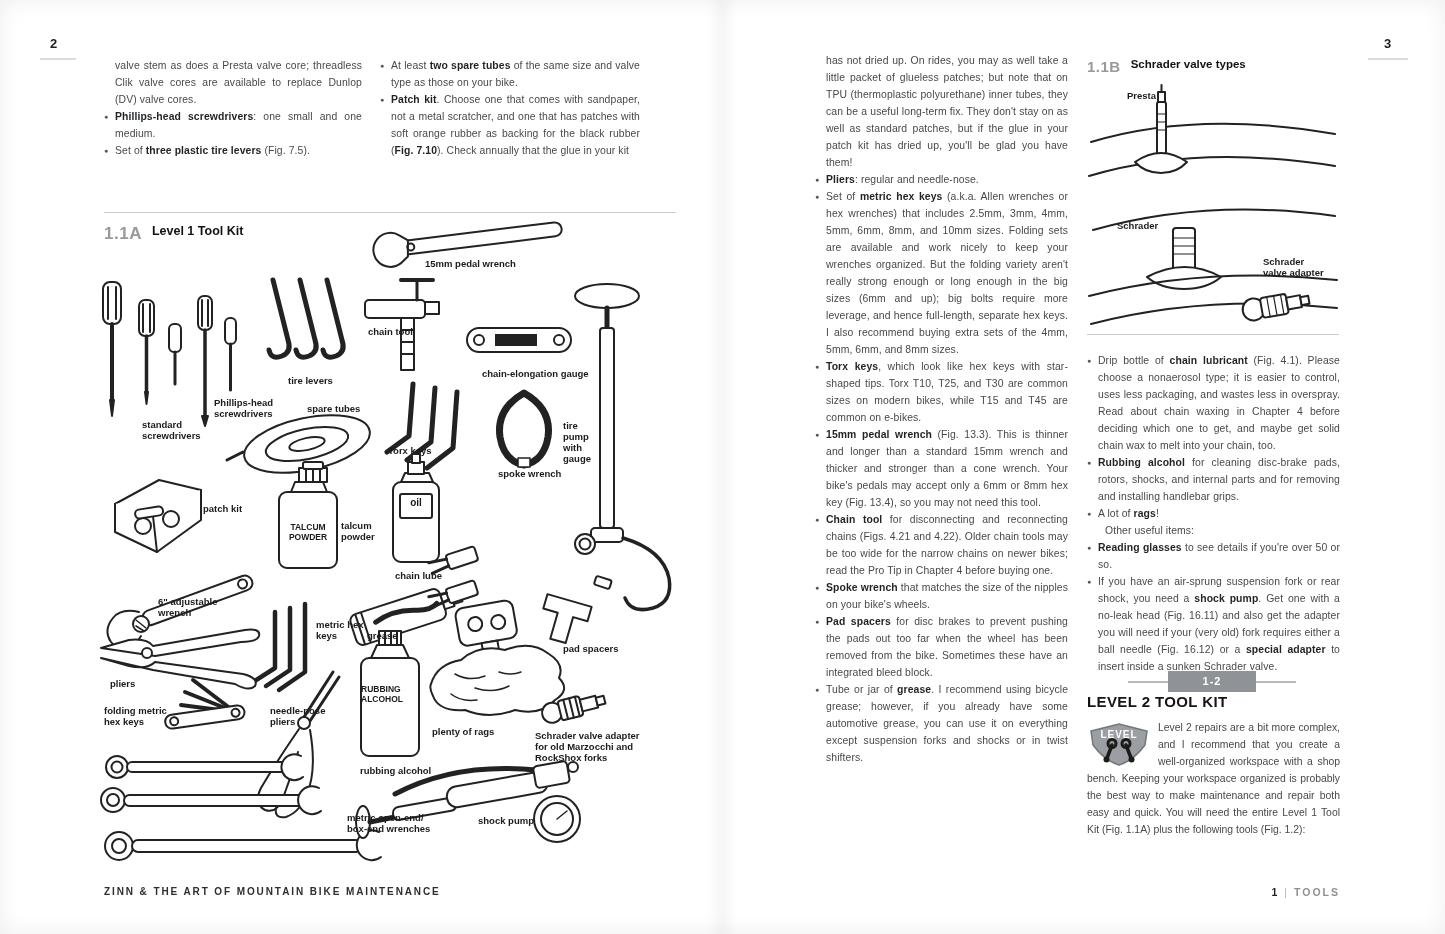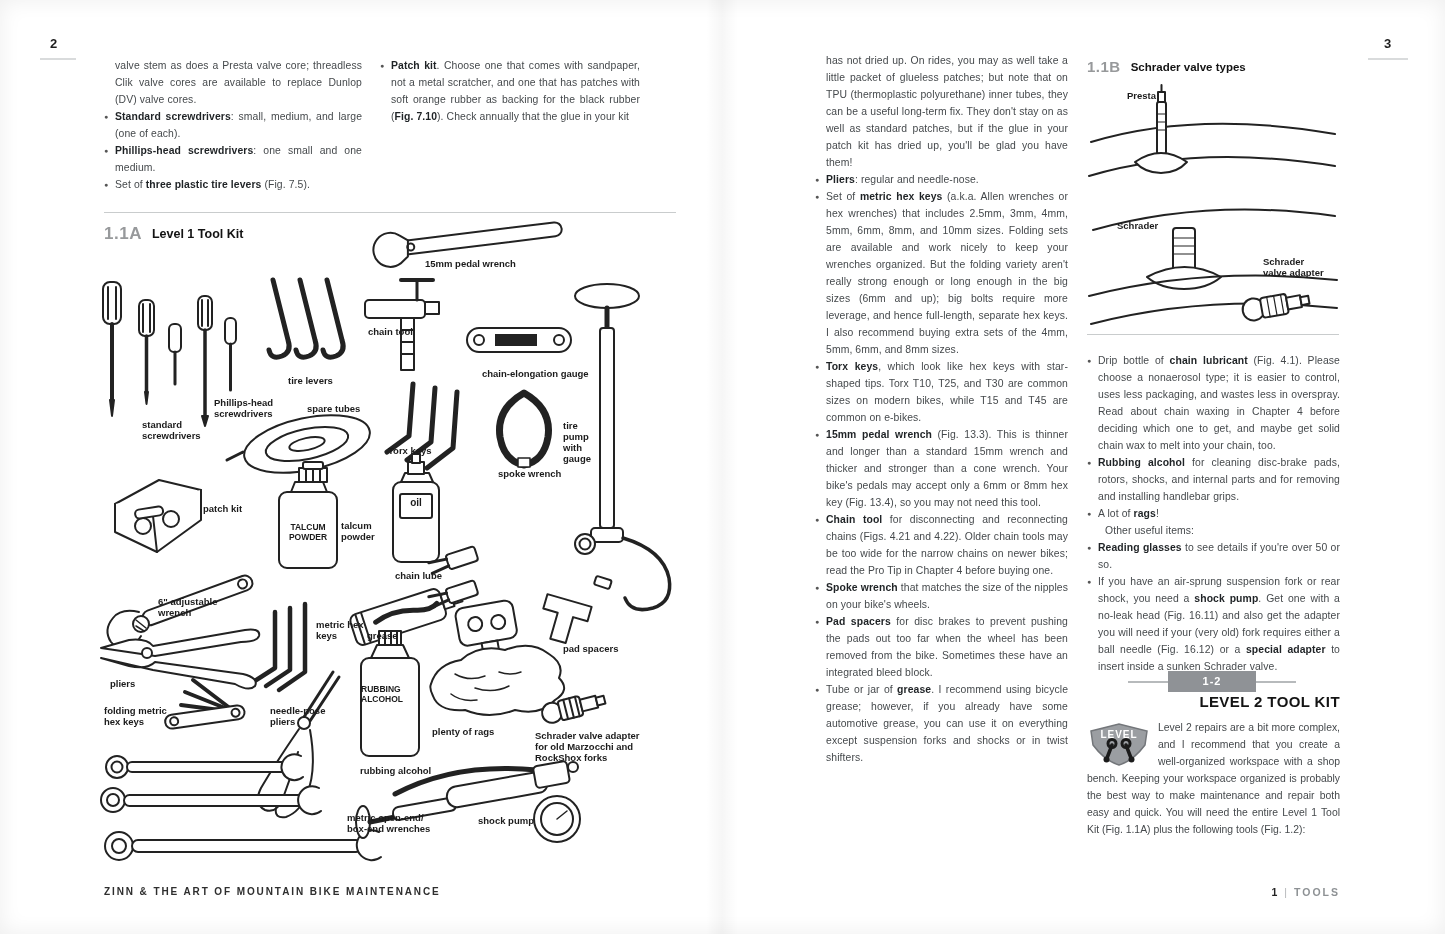--- a/index.html
+++ b/index.html
@@ -10,71 +10,71 @@
     background:linear-gradient(90deg,rgba(0,0,0,0),rgba(0,0,0,.035) 50%,rgba(0,0,0,0))}
   .pagenum{position:absolute;font-weight:bold;font-size:13px;color:#1e1e1e}
   .pagenum-rule{position:absolute;height:2px;background:#d9dbdc}
   .col{position:absolute;font-size:10.4px;line-height:17px;text-align:justify;color:#45494c;letter-spacing:.1px}
   .col b{color:#1f2326}
   .cont{padding-left:11px}
   .bullet{display:flex}
   .dot{flex:0 0 11px;font-size:7px;line-height:17px;color:#555}
   .btext{flex:1;text-align:justify}
   .rule{position:absolute;height:1px;background:#c9cccd}
-  .fig-head{position:absolute;display:flex;align-items:center}
+  .fig-head{position:absolute;display:flex;align-items:flex-start}
   .figid{color:#97999b;font-weight:bold;font-size:17px;letter-spacing:.5px}
   .figtitle{font-weight:bold;color:#131313;font-size:12.5px;margin-left:10px}
   .figwrap{position:absolute}
   .figwrap svg{position:absolute;inset:0;overflow:visible}
   .tool-label{position:absolute;font-size:9.5px;font-weight:bold;color:#1b1b1b;line-height:11px;white-space:pre-line}
   .bottle-text{position:absolute;font-size:8.5px;font-weight:bold;color:#1b1b1b;line-height:10px;white-space:pre-line;text-align:center}
   .oil{font-size:10px}
   .footer-left{position:absolute;left:104px;top:886px;font-weight:bold;font-size:10px;letter-spacing:1.9px;color:#2e2e2e}
   .footer-right{position:absolute;left:1160px;top:886px;width:180px;text-align:right;font-size:10.5px}
   .footer-right .chnum{font-weight:bold;color:#222}
   .footer-right .chsep{color:#b2b5b7;margin:0 7px}
   .footer-right .chtitle{color:#8d9194;font-weight:bold;letter-spacing:2px}
   .l2-line{position:absolute;left:1128px;top:681px;width:168px;height:2px;background:#b7babc}
   .l2-badge{position:absolute;left:1168px;top:671px;width:88px;height:21px;background:#8f9296;color:#fff;
     font-weight:bold;font-size:11px;line-height:21px;text-align:center;letter-spacing:1px}
-  .l2-heading{position:absolute;left:1087px;top:693px;width:253px;text-align:right;font-weight:bold;
+  .l2-heading{position:absolute;left:1087px;top:693px;width:253px;text-align:left;font-weight:bold;
     font-size:15px;letter-spacing:.4px;color:#141414}
   .l2-body{position:absolute;left:1087px;top:719px;width:253px;font-size:10.4px;line-height:17px;
     text-align:justify;color:#45494c}
   .l2-icon{float:left;width:64px;height:44px;margin:2px 7px 2px 0}
 </style>
 </head>
 <body>
 
 <div class="edge"></div>
 <div class="gutter"></div>
 
 <div class="pagenum" style="left:50px;top:36px">2</div>
 <div class="pagenum-rule" style="left:40px;top:58px;width:36px"></div>
 
 <div class="col" style="left:104px;top:57px;width:258px">
   <div class="cont"><span>valve stem as does a Presta valve core; threadless Clik valve cores are available to replace Dunlop (DV) valve cores.</span></div>
   <div>
       <div class="bullet">
         <span class="dot">●</span>
-        <span class="btext"><b>Standard screwdrivers</b><span>: small, medium, and large (one of each).</span></span>
-      </div>
-      <div class="bullet">
-        <span class="dot">●</span>
         <span class="btext"><b>Phillips-head screwdrivers</b><span>: one small and one medium.</span></span>
       </div>
       <div class="bullet">
         <span class="dot">●</span>
         <span class="btext"><span>Set of </span><b>three plastic tire levers</b><span> (Fig. 7.5).</span></span>
       </div>
     </div>
 </div>
 
 <div class="col" style="left:380px;top:57px;width:260px">
   <div>
+      <div class="bullet">
+        <span class="dot">●</span>
+        <span class="btext"><span>At least </span><b>two spare tubes</b><span> of the same size and valve type as those on your bike.</span></span>
+      </div>
       <div class="bullet">
         <span class="dot">●</span>
         <span class="btext"><b>Patch kit</b><span>. Choose one that comes with sandpaper, not a metal scratcher, and one that has patches with soft orange rubber as backing for the black rubber (</span><b>Fig. 7.10</b><span>). Check annually that the glue in your kit</span></span>
       </div>
     </div>
 </div>
 
 <div class="rule" style="left:104px;top:212px;width:572px"></div>
 
 <div class="fig-head" style="left:104px;top:224px">

